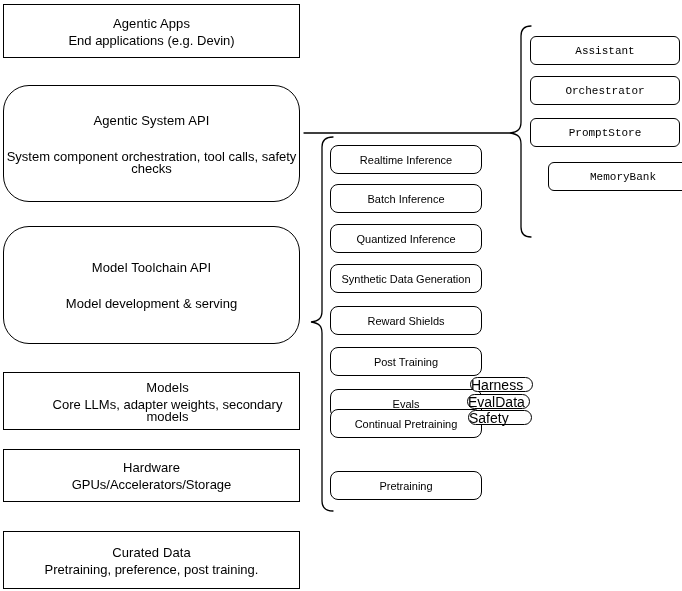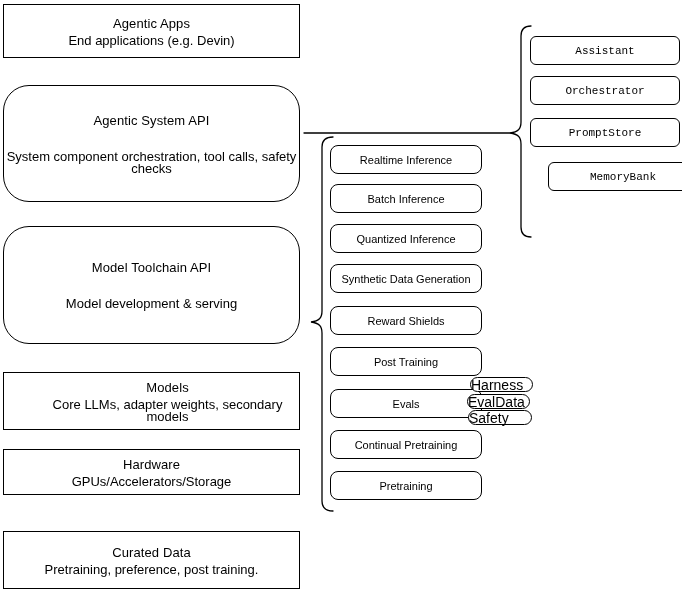--- a/index.html
+++ b/index.html
@@ -88,21 +88,21 @@
   <div class="box lbox bigr" style="top:226px;height:118px;">
     <div class="title">Model Toolchain API</div>
     <div class="subtitle">Model development &amp; serving</div>
   </div>
 
   <div class="box lbox" style="top:372px;height:58px;padding-left:32px;">
     <div class="title">Models</div>
     <div class="subtitle">Core LLMs, adapter weights, secondary models</div>
   </div>
 
-  <div class="box lbox" style="top:449px;height:46px;">
+  <div class="box lbox" style="top:449px;height:53px;">
     <div class="title">Hardware</div>
     <div class="subtitle">GPUs/Accelerators/Storage</div>
   </div>
 
   <div class="box lbox" style="top:531px;height:58px;">
     <div class="title">Curated Data</div>
     <div class="subtitle">Pretraining, preference, post training.</div>
   </div>
 
   <div class="box mbox" style="top:145px;">
@@ -119,21 +119,21 @@
   </div>
   <div class="box mbox" style="top:306px;">
     <span>Reward Shields</span>
   </div>
   <div class="box mbox" style="top:347px;">
     <span>Post Training</span>
   </div>
   <div class="box mbox" style="top:389px;">
     <span>Evals</span>
   </div>
-  <div class="box mbox" style="top:430px;">
+  <div class="box mbox" style="top:409px;">
     <span>Continual Pretraining</span>
   </div>
   <div class="box mbox" style="top:471px;">
     <span>Pretraining</span>
   </div>
 
   <div class="pill" style="left:470px;top:377px;width:63px;">
     <span>Harness</span>
   </div>
   <div class="pill" style="left:467px;top:394px;width:63px;">

